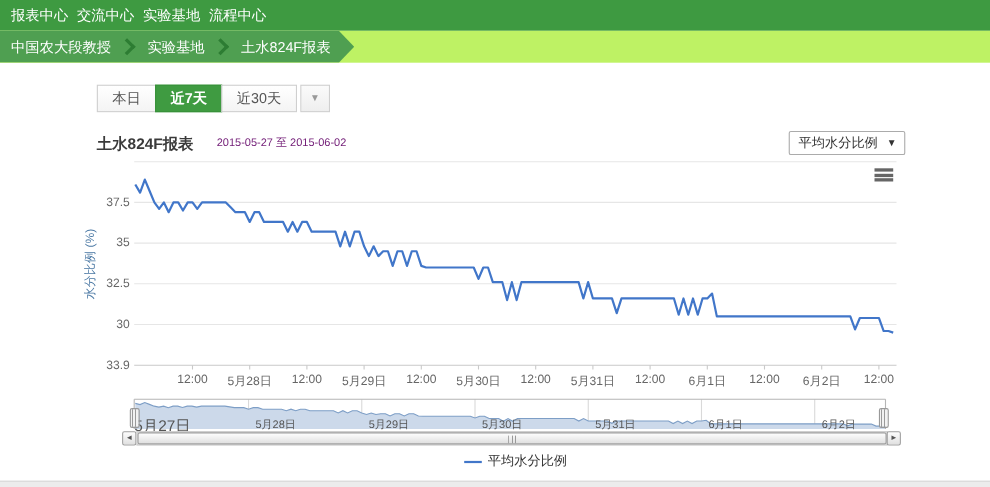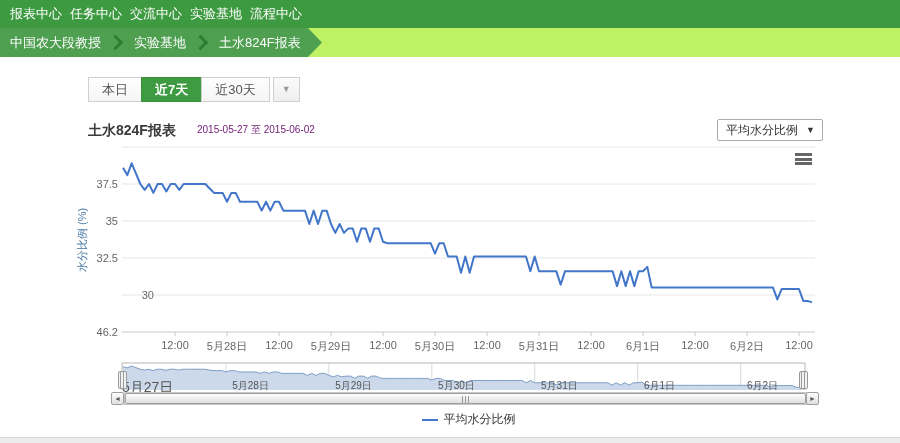--- a/index.html
+++ b/index.html
@@ -52,21 +52,20 @@
   .legend{position:absolute;left:122px;top:411px;width:693px;display:flex;justify-content:center;align-items:center;cursor:pointer;}
   .legend .marker{display:inline-block;width:16px;height:2px;margin-right:6px;}
   .legend .label{font-size:12px;color:#333;}
   .bottom-strip{position:absolute;left:0;top:437px;width:900px;height:6px;background:#ececec;border-top:1px solid #d8d8d8;box-sizing:border-box;}
 </style>
 </head>
 <body>
 
 <div class="topnav">
   <div class="item">报表中心</div>
-  <div class="item">任务中心</div>
   <div class="item">交流中心</div>
   <div class="item">实验基地</div>
   <div class="item">流程中心</div>
 </div>
 
 <div class="breadbar">
   <div class="crumbbar">
     <span class="crumb">中国农大段教授</span>
     <span class="crumb-sep"></span>
     <span class="crumb">实验基地</span>
@@ -119,22 +118,22 @@
     <path d="M123,390 L123,366.69 L127.28930817610063,367.84 L131.57861635220127,366 L135.8679245283019,367.61 L140.15723270440253,369.21999999999997 L144.44654088050314,370.14 L148.73584905660377,369.21999999999997 L153.0251572327044,370.6 L157.31446540880503,369.21999999999997 L161.60377358490567,369.21999999999997 L165.89308176100627,370.37 L170.1823899371069,369.21999999999997 L174.47169811320754,369.21999999999997 L178.76100628930817,370.14 L183.0503144654088,369.21999999999997 L187.33962264150944,369.21999999999997 L191.62893081761007,369.21999999999997 L195.9182389937107,369.21999999999997 L200.20754716981133,369.21999999999997 L204.49685534591197,369.21999999999997 L208.78616352201257,369.90999999999997 L213.0754716981132,370.6 L217.36477987421384,370.6 L221.65408805031447,370.6 L225.94339622641508,371.98 L230.2327044025157,370.6 L234.52201257861634,370.6 L238.81132075471697,371.98 L243.1006289308176,371.98 L247.38993710691824,371.98 L251.67924528301887,371.98 L255.9685534591195,371.98 L260.25786163522014,373.36 L264.5471698113207,371.98 L268.8364779874214,373.36 L273.125786163522,371.98 L277.41509433962267,371.98 L281.70440251572325,373.36 L285.99371069182394,373.36 L290.2830188679245,373.36 L294.57232704402514,373.36 L298.8616352201258,373.36 L303.1509433962264,373.36 L307.44025157232704,375.43 L311.7295597484277,373.36 L316.0188679245283,375.43 L320.30817610062894,373.36 L324.5974842767296,373.36 L328.88679245283015,375.43 L333.17610062893084,376.81 L337.4654088050314,375.43 L341.7547169811321,376.81 L346.0440251572327,376.12 L350.33333333333337,376.12 L354.62264150943395,378.19 L358.9119496855346,376.12 L363.2012578616352,376.12 L367.49056603773585,378.19 L371.7798742138365,376.12 L376.0691823899371,376.12 L380.35849056603774,378.19 L384.6477987421384,378.42 L388.937106918239,378.42 L393.22641509433964,378.42 L397.5157232704403,378.42 L401.8050314465409,378.42 L406.0943396226415,378.42 L410.3836477987421,378.42 L414.67295597484275,378.42 L418.9622641509434,378.42 L423.251572327044,378.42 L427.54088050314465,378.42 L431.8301886792453,380.03000000000003 L436.1194968553459,378.42 L440.40880503144655,378.42 L444.6981132075472,380.49 L448.9874213836478,380.49 L453.27672955974845,380.49 L457.5660377358491,383.02 L461.8553459119497,380.49 L466.1446540880503,383.02 L470.4339622641509,380.49 L474.72327044025155,380.49 L479.0125786163522,380.49 L483.3018867924528,380.49 L487.59119496855345,380.49 L491.8805031446541,380.49 L496.1698113207547,380.49 L500.45911949685535,380.49 L504.748427672956,380.49 L509.0377358490566,380.49 L513.3270440251572,380.49 L517.6163522012579,380.49 L521.9056603773586,380.49 L526.1949685534591,382.78999999999996 L530.4842767295597,380.49 L534.7735849056603,382.78999999999996 L539.062893081761,382.78999999999996 L543.3522012578617,382.78999999999996 L547.6415094339623,382.78999999999996 L551.9308176100628,382.78999999999996 L556.2201257861635,384.86 L560.5094339622642,382.78999999999996 L564.7987421383648,382.78999999999996 L569.0880503144654,382.78999999999996 L573.377358490566,382.78999999999996 L577.6666666666667,382.78999999999996 L581.9559748427673,382.78999999999996 L586.2452830188679,382.78999999999996 L590.5345911949685,382.78999999999996 L594.8238993710692,382.78999999999996 L599.1132075471698,382.78999999999996 L603.4025157232704,382.78999999999996 L607.691823899371,382.78999999999996 L611.9811320754717,385.09 L616.2704402515724,382.78999999999996 L620.559748427673,385.09 L624.8490566037735,382.78999999999996 L629.1383647798742,385.09 L633.4276729559749,382.78999999999996 L637.7169811320755,382.78999999999996 L642.0062893081761,382.1 L646.2955974842768,385.32 L650.5849056603773,385.32 L654.874213836478,385.32 L659.1635220125786,385.32 L663.4528301886793,385.32 L667.7421383647799,385.32 L672.0314465408806,385.32 L676.3207547169811,385.32 L680.6100628930818,385.32 L684.8993710691824,385.32 L689.188679245283,385.32 L693.4779874213837,385.32 L697.7672955974842,385.32 L702.0566037735849,385.32 L706.3459119496855,385.32 L710.6352201257862,385.32 L714.9245283018868,385.32 L719.2138364779875,385.32 L723.503144654088,385.32 L727.7924528301887,385.32 L732.0817610062893,385.32 L736.37106918239,385.32 L740.6603773584906,385.32 L744.9496855345911,385.32 L749.2389937106918,385.32 L753.5283018867924,385.32 L757.8176100628931,385.32 L762.1069182389937,385.32 L766.3962264150944,385.32 L770.6855345911949,387.15999999999997 L774.9748427672956,385.55 L779.2641509433962,385.55 L783.5534591194969,385.55 L787.8427672955975,385.55 L792.1320754716982,385.55 L796.4213836477987,387.39 L800.7106918238994,387.39 L805,387.62 L805,390 Z" fill="#ccd9ea" stroke="none"></path>
     <polyline points="123,366.69 127.28930817610063,367.84 131.57861635220127,366 135.8679245283019,367.61 140.15723270440253,369.21999999999997 144.44654088050314,370.14 148.73584905660377,369.21999999999997 153.0251572327044,370.6 157.31446540880503,369.21999999999997 161.60377358490567,369.21999999999997 165.89308176100627,370.37 170.1823899371069,369.21999999999997 174.47169811320754,369.21999999999997 178.76100628930817,370.14 183.0503144654088,369.21999999999997 187.33962264150944,369.21999999999997 191.62893081761007,369.21999999999997 195.9182389937107,369.21999999999997 200.20754716981133,369.21999999999997 204.49685534591197,369.21999999999997 208.78616352201257,369.90999999999997 213.0754716981132,370.6 217.36477987421384,370.6 221.65408805031447,370.6 225.94339622641508,371.98 230.2327044025157,370.6 234.52201257861634,370.6 238.81132075471697,371.98 243.1006289308176,371.98 247.38993710691824,371.98 251.67924528301887,371.98 255.9685534591195,371.98 260.25786163522014,373.36 264.5471698113207,371.98 268.8364779874214,373.36 273.125786163522,371.98 277.41509433962267,371.98 281.70440251572325,373.36 285.99371069182394,373.36 290.2830188679245,373.36 294.57232704402514,373.36 298.8616352201258,373.36 303.1509433962264,373.36 307.44025157232704,375.43 311.7295597484277,373.36 316.0188679245283,375.43 320.30817610062894,373.36 324.5974842767296,373.36 328.88679245283015,375.43 333.17610062893084,376.81 337.4654088050314,375.43 341.7547169811321,376.81 346.0440251572327,376.12 350.33333333333337,376.12 354.62264150943395,378.19 358.9119496855346,376.12 363.2012578616352,376.12 367.49056603773585,378.19 371.7798742138365,376.12 376.0691823899371,376.12 380.35849056603774,378.19 384.6477987421384,378.42 388.937106918239,378.42 393.22641509433964,378.42 397.5157232704403,378.42 401.8050314465409,378.42 406.0943396226415,378.42 410.3836477987421,378.42 414.67295597484275,378.42 418.9622641509434,378.42 423.251572327044,378.42 427.54088050314465,378.42 431.8301886792453,380.03000000000003 436.1194968553459,378.42 440.40880503144655,378.42 444.6981132075472,380.49 448.9874213836478,380.49 453.27672955974845,380.49 457.5660377358491,383.02 461.8553459119497,380.49 466.1446540880503,383.02 470.4339622641509,380.49 474.72327044025155,380.49 479.0125786163522,380.49 483.3018867924528,380.49 487.59119496855345,380.49 491.8805031446541,380.49 496.1698113207547,380.49 500.45911949685535,380.49 504.748427672956,380.49 509.0377358490566,380.49 513.3270440251572,380.49 517.6163522012579,380.49 521.9056603773586,380.49 526.1949685534591,382.78999999999996 530.4842767295597,380.49 534.7735849056603,382.78999999999996 539.062893081761,382.78999999999996 543.3522012578617,382.78999999999996 547.6415094339623,382.78999999999996 551.9308176100628,382.78999999999996 556.2201257861635,384.86 560.5094339622642,382.78999999999996 564.7987421383648,382.78999999999996 569.0880503144654,382.78999999999996 573.377358490566,382.78999999999996 577.6666666666667,382.78999999999996 581.9559748427673,382.78999999999996 586.2452830188679,382.78999999999996 590.5345911949685,382.78999999999996 594.8238993710692,382.78999999999996 599.1132075471698,382.78999999999996 603.4025157232704,382.78999999999996 607.691823899371,382.78999999999996 611.9811320754717,385.09 616.2704402515724,382.78999999999996 620.559748427673,385.09 624.8490566037735,382.78999999999996 629.1383647798742,385.09 633.4276729559749,382.78999999999996 637.7169811320755,382.78999999999996 642.0062893081761,382.1 646.2955974842768,385.32 650.5849056603773,385.32 654.874213836478,385.32 659.1635220125786,385.32 663.4528301886793,385.32 667.7421383647799,385.32 672.0314465408806,385.32 676.3207547169811,385.32 680.6100628930818,385.32 684.8993710691824,385.32 689.188679245283,385.32 693.4779874213837,385.32 697.7672955974842,385.32 702.0566037735849,385.32 706.3459119496855,385.32 710.6352201257862,385.32 714.9245283018868,385.32 719.2138364779875,385.32 723.503144654088,385.32 727.7924528301887,385.32 732.0817610062893,385.32 736.37106918239,385.32 740.6603773584906,385.32 744.9496855345911,385.32 749.2389937106918,385.32 753.5283018867924,385.32 757.8176100628931,385.32 762.1069182389937,385.32 766.3962264150944,385.32 770.6855345911949,387.15999999999997 774.9748427672956,385.55 779.2641509433962,385.55 783.5534591194969,385.55 787.8427672955975,385.55 792.1320754716982,385.55 796.4213836477987,387.39 800.7106918238994,387.39 805,387.62" fill="none" stroke="#7d9ec6" stroke-width="1"></polyline>
     <line x1="122" y1="363" x2="805" y2="363" stroke="#b5b5b5" stroke-width="1"></line>
     <line x1="122" y1="363" x2="122" y2="390" stroke="#b5b5b5" stroke-width="1"></line>
     <line x1="805" y1="363" x2="805" y2="390" stroke="#b5b5b5" stroke-width="1"></line>
   </svg>
 <div id="chart-labels">
     <span style="left: auto; top: 184px; right: 782px; transform: translateY(-50%);">37.5</span>
     <span style="left: auto; top: 221px; right: 782px; transform: translateY(-50%);">35</span>
     <span style="left: auto; top: 258px; right: 782px; transform: translateY(-50%);">32.5</span>
-    <span style="left: auto; top: 295px; right: 746px; transform: translateY(-50%);">30</span>
-    <span style="left: auto; top: 332px; right: 782px; transform: translateY(-50%);">46.2</span>
+    <span style="left: auto; top: 295px; right: 782px; transform: translateY(-50%);">30</span>
+    <span style="left: auto; top: 332px; right: 782px; transform: translateY(-50%);">33.9</span>
     <span style="left: 175px; top: 339px; transform: translateX(-50%);">12:00</span>
     <span style="left: 227px; top: 339px; transform: translateX(-50%);">5月28日</span>
     <span style="left: 279px; top: 339px; transform: translateX(-50%);">12:00</span>
     <span style="left: 331px; top: 339px; transform: translateX(-50%);">5月29日</span>
     <span style="left: 383px; top: 339px; transform: translateX(-50%);">12:00</span>
     <span style="left: 435px; top: 339px; transform: translateX(-50%);">5月30日</span>
     <span style="left: 487px; top: 339px; transform: translateX(-50%);">12:00</span>
     <span style="left: 539px; top: 339px; transform: translateX(-50%);">5月31日</span>
     <span style="left: 591px; top: 339px; transform: translateX(-50%);">12:00</span>
     <span style="left: 643px; top: 339px; transform: translateX(-50%);">6月1日</span>

